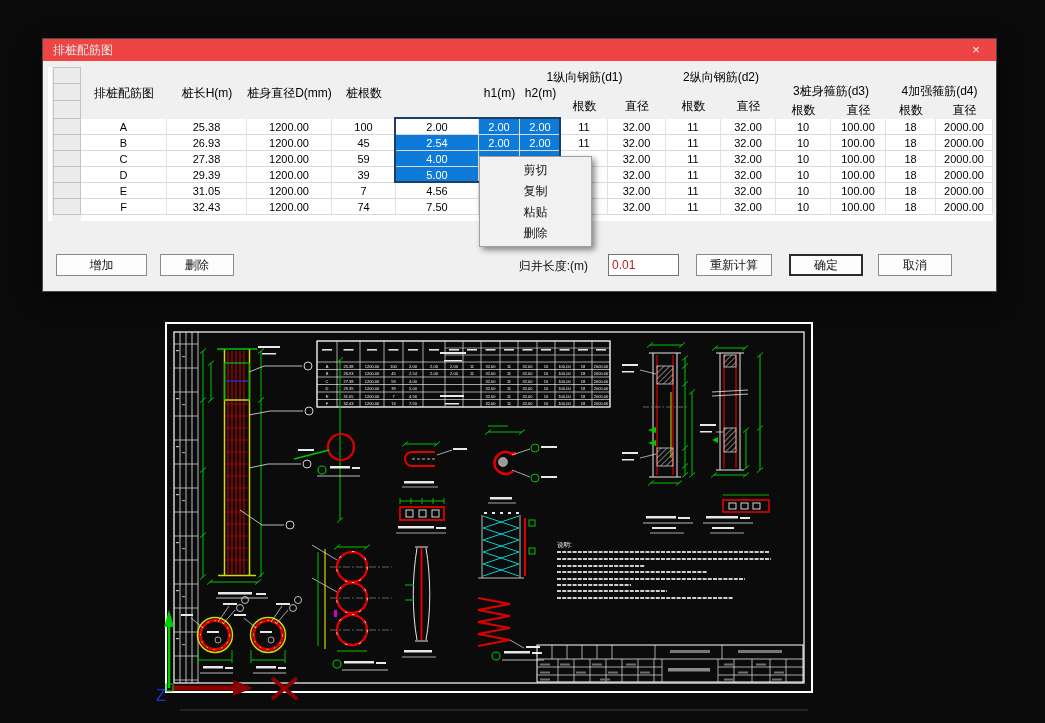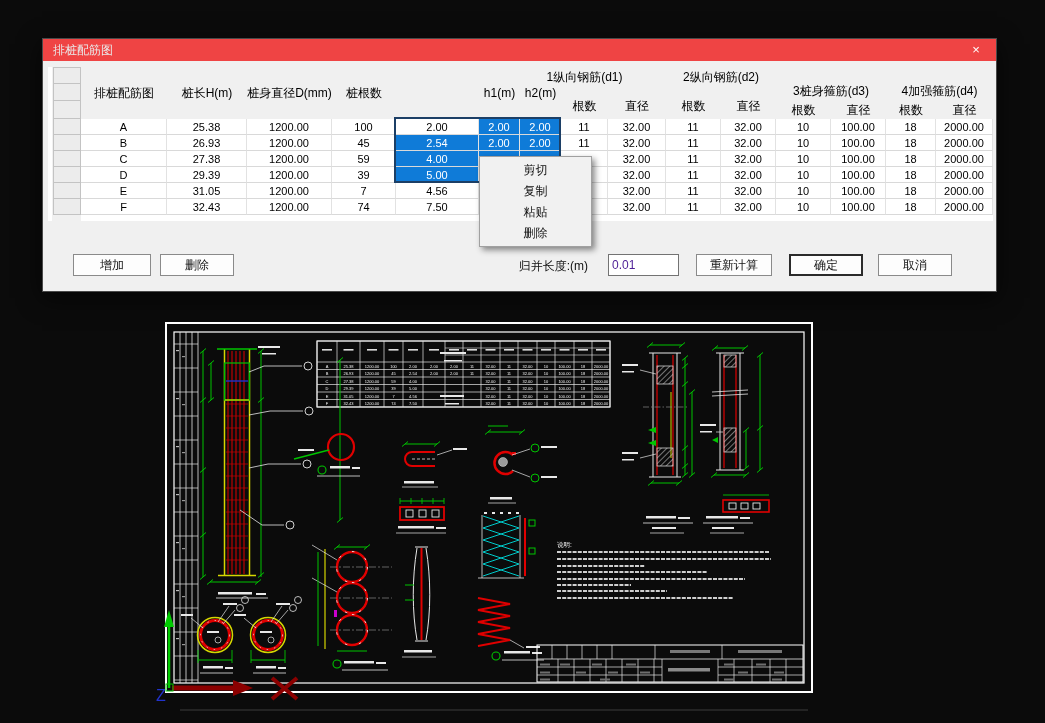--- a/index.html
+++ b/index.html
@@ -54,21 +54,21 @@
   .mi { height:21px; line-height:21px; text-align:center; font-size:12px; color:#111; cursor:pointer; }
   .btn {
     position:absolute; top:215px; height:22px; background:#fdfdfd;
     border:1px solid #8a8a8a; font-size:12px; color:#111;
     display:flex; align-items:center; justify-content:center; cursor:pointer;
   }
   .btn.default { border:2px solid #2b2b2b; }
   .lbl { position:absolute; font-size:12px; color:#111; }
   .inp {
     position:absolute; top:215px; height:22px; background:#fff;
-    border:1px solid #737373; font-size:12px; color:#4c1d95; padding:0 3px;
+    border:1px solid #737373; font-size:12px; color:#b91c1c; padding:0 3px;
     font-family:"Liberation Sans", sans-serif;
   }
 </style>
 </head>
 <body>
 
 <div class="stage">
 
   <svg id="cad" width="1045" height="431" viewBox="0 292 1045 431">
       <defs>
@@ -713,21 +713,21 @@
         <div class="cell" style="left: 883px; top: 132px; width: 57px; height: 16px;">2000.00</div>
         <div class="selbox" style="left: 341px; top: 50px; width: 167px; height: 66px; border-color: rgb(28, 63, 102);"></div>
       </div>
     <div id="ctxmenu" class="ctxmenu">
         <div class="mi">剪切</div>
         <div class="mi">复制</div>
         <div class="mi">粘贴</div>
         <div class="mi">删除</div>
       </div>
 
-    <div class="btn" style="left:30px;width:78px">增加</div>
+    <div class="btn" style="left:13px;width:91px">增加</div>
     <div class="btn" style="left:117px;width:74px">删除</div>
     <div class="lbl" style="left:460px;top:219px;width:85px;text-align:right">归并长度:(m)</div>
     <input class="inp" style="left: 565px; width: 71px;" value="0.01">
     <div class="btn" style="left:653px;width:76px">重新计算</div>
     <div class="btn default" style="left:746px;width:74px">确定</div>
     <div class="btn" style="left:835px;width:74px">取消</div>
   </div>
 </div>
 
 </body></html>

